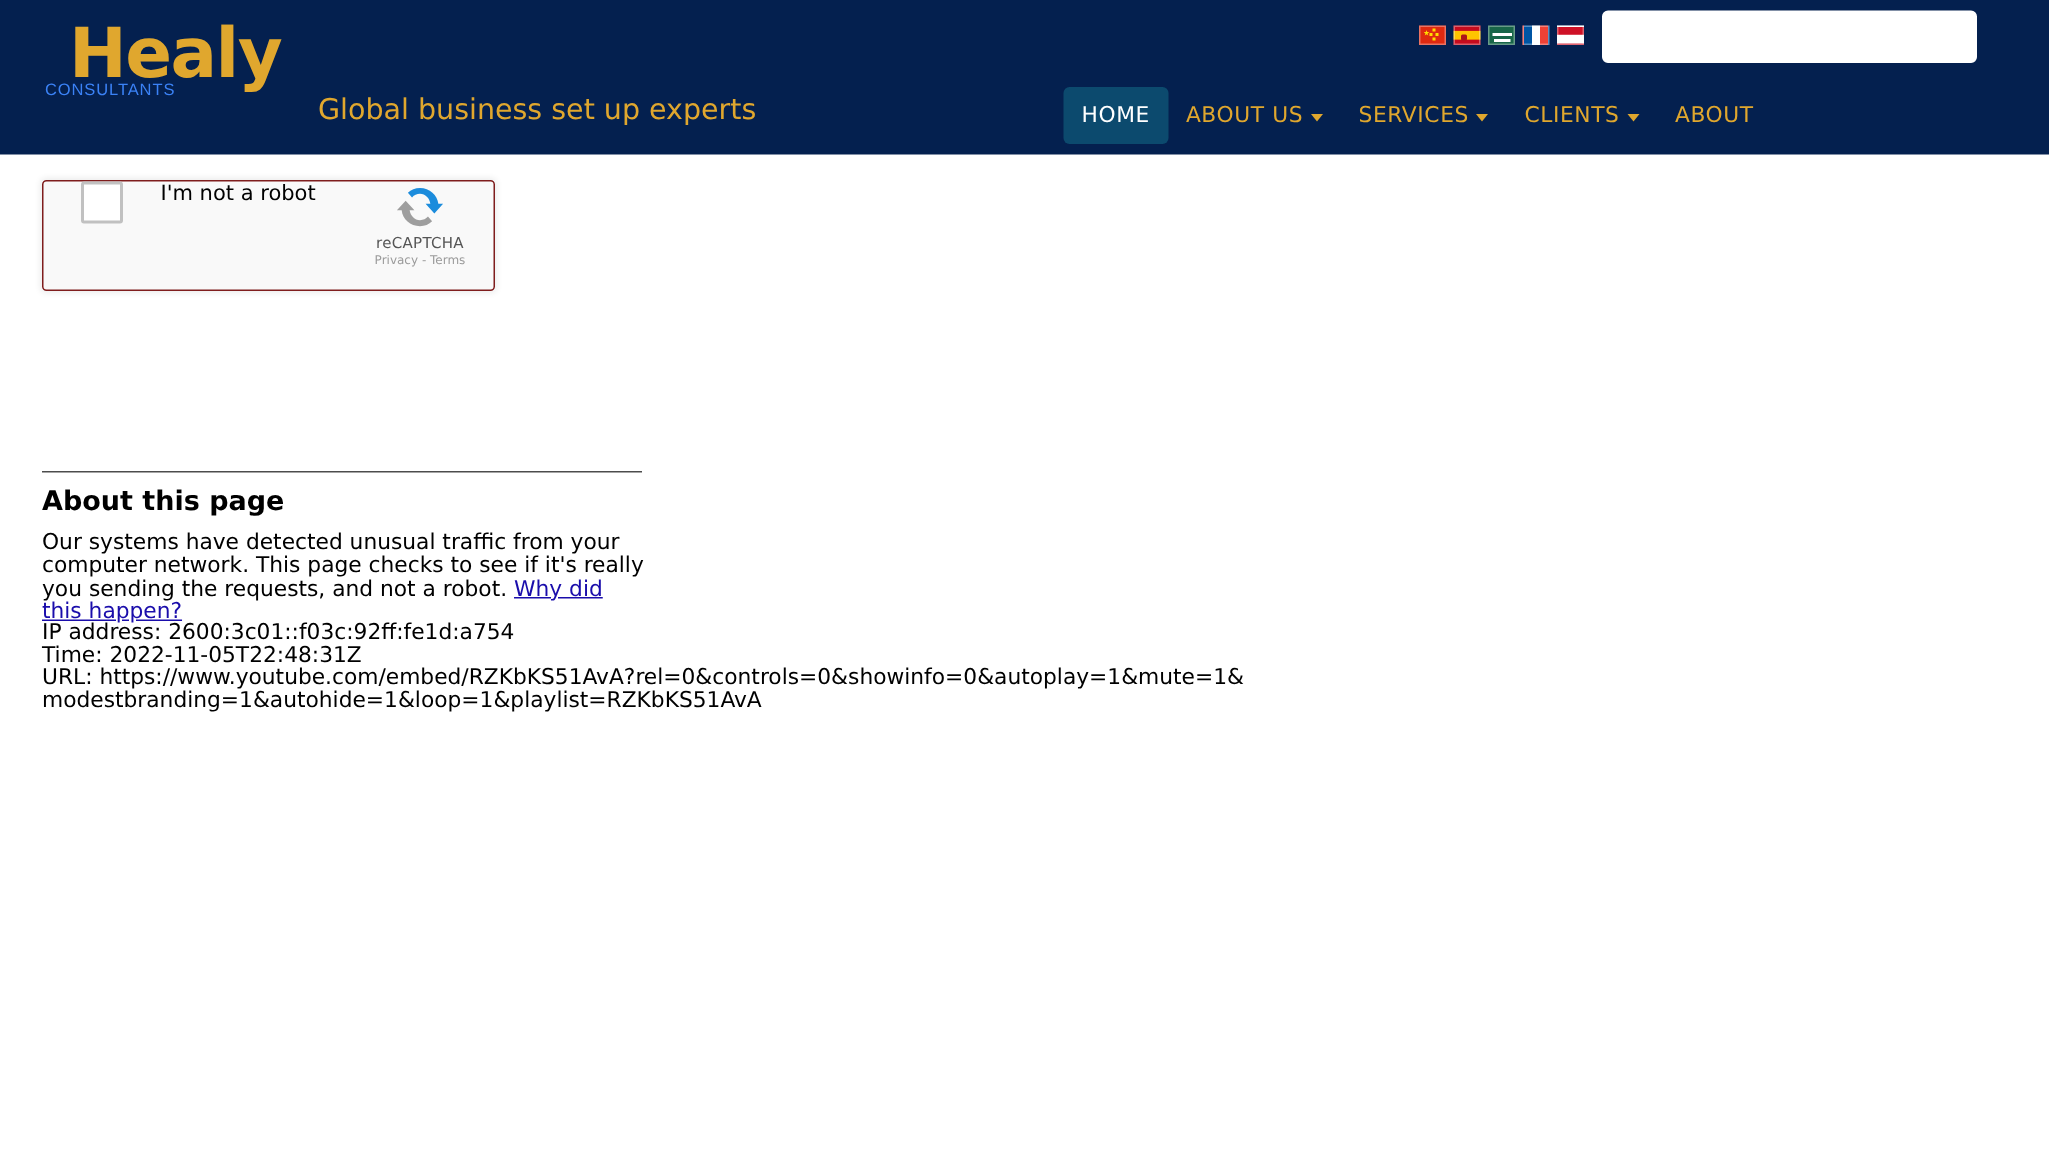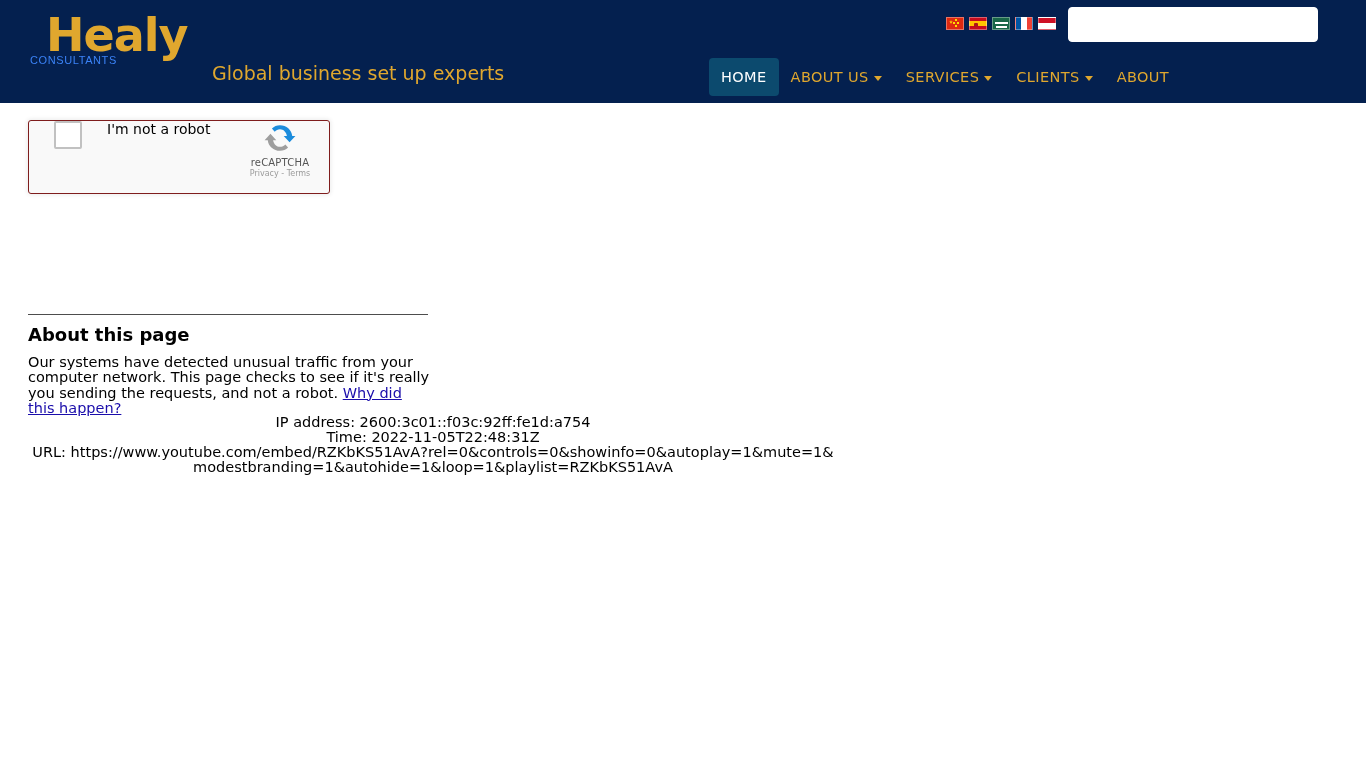--- a/index.html
+++ b/index.html
@@ -300,21 +300,21 @@
   .meta {
     position: absolute;
     left: 28px;
     top: 312px;
     width: 810px;
     font-size: 14.5px;
     line-height: 15px;
     color: #000000;
     word-break: break-all;
   }
-  .meta div { white-space: normal; text-align: center; }
+  .meta div { white-space: normal; }
 </style>
 </head>
 <body>
 
 <div class="site-header">
 
   <div class="brand">
     <span class="brand-main">Healy</span>
     <span class="brand-sub">CONSULTANTS</span>
   </div>

